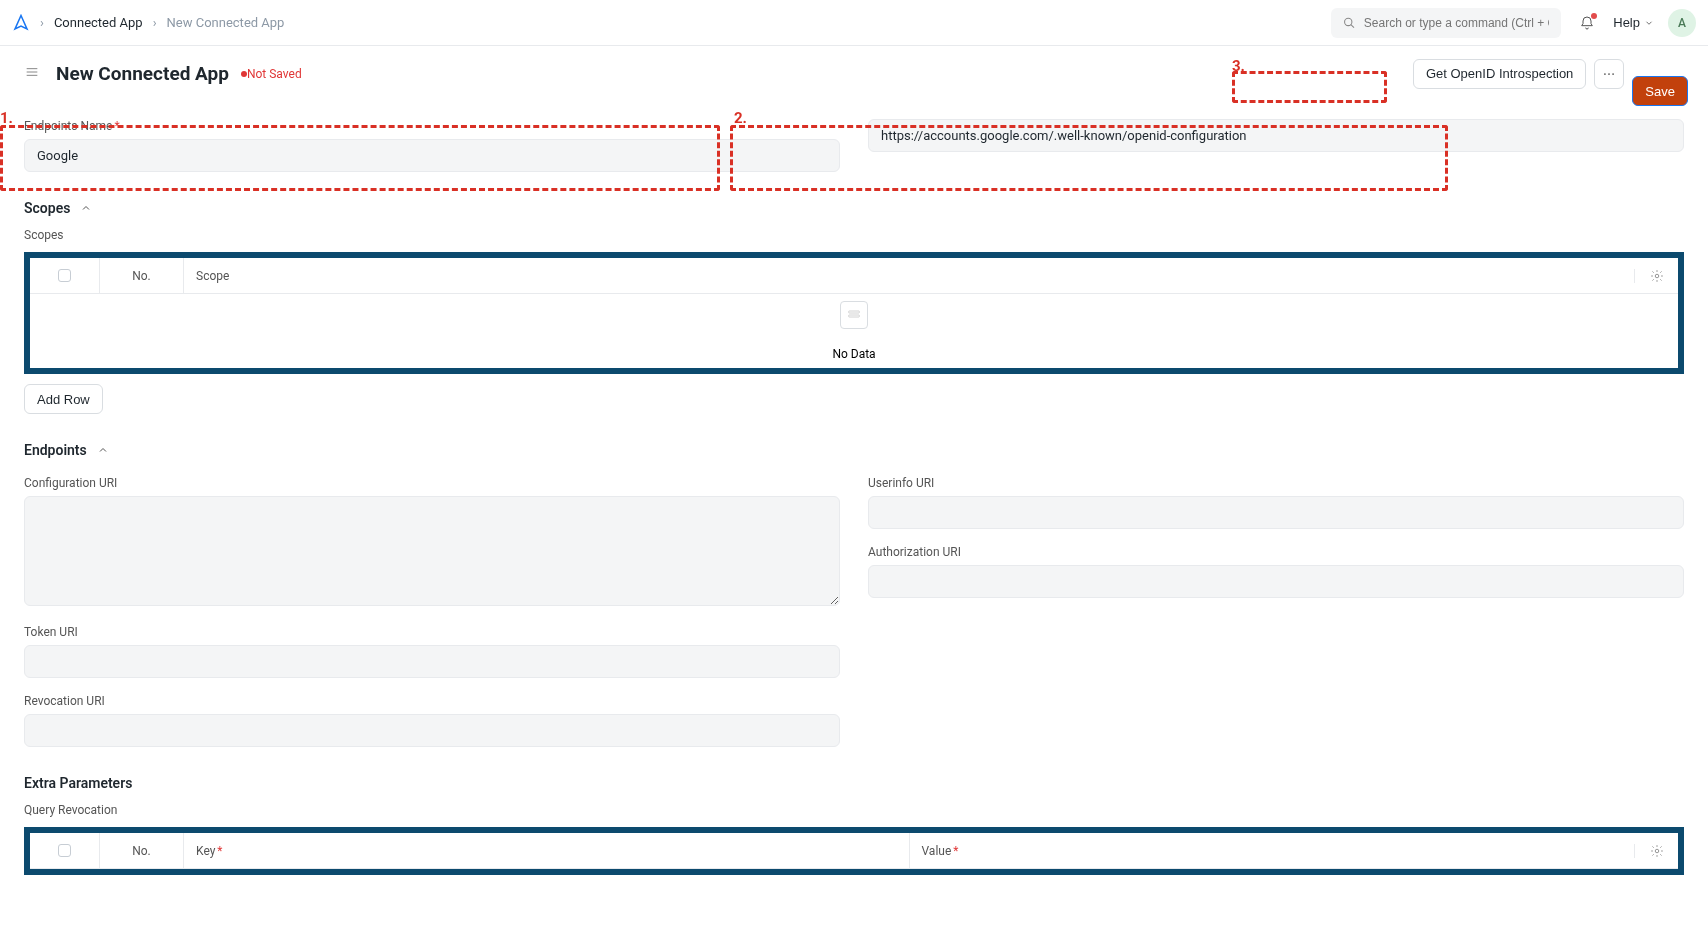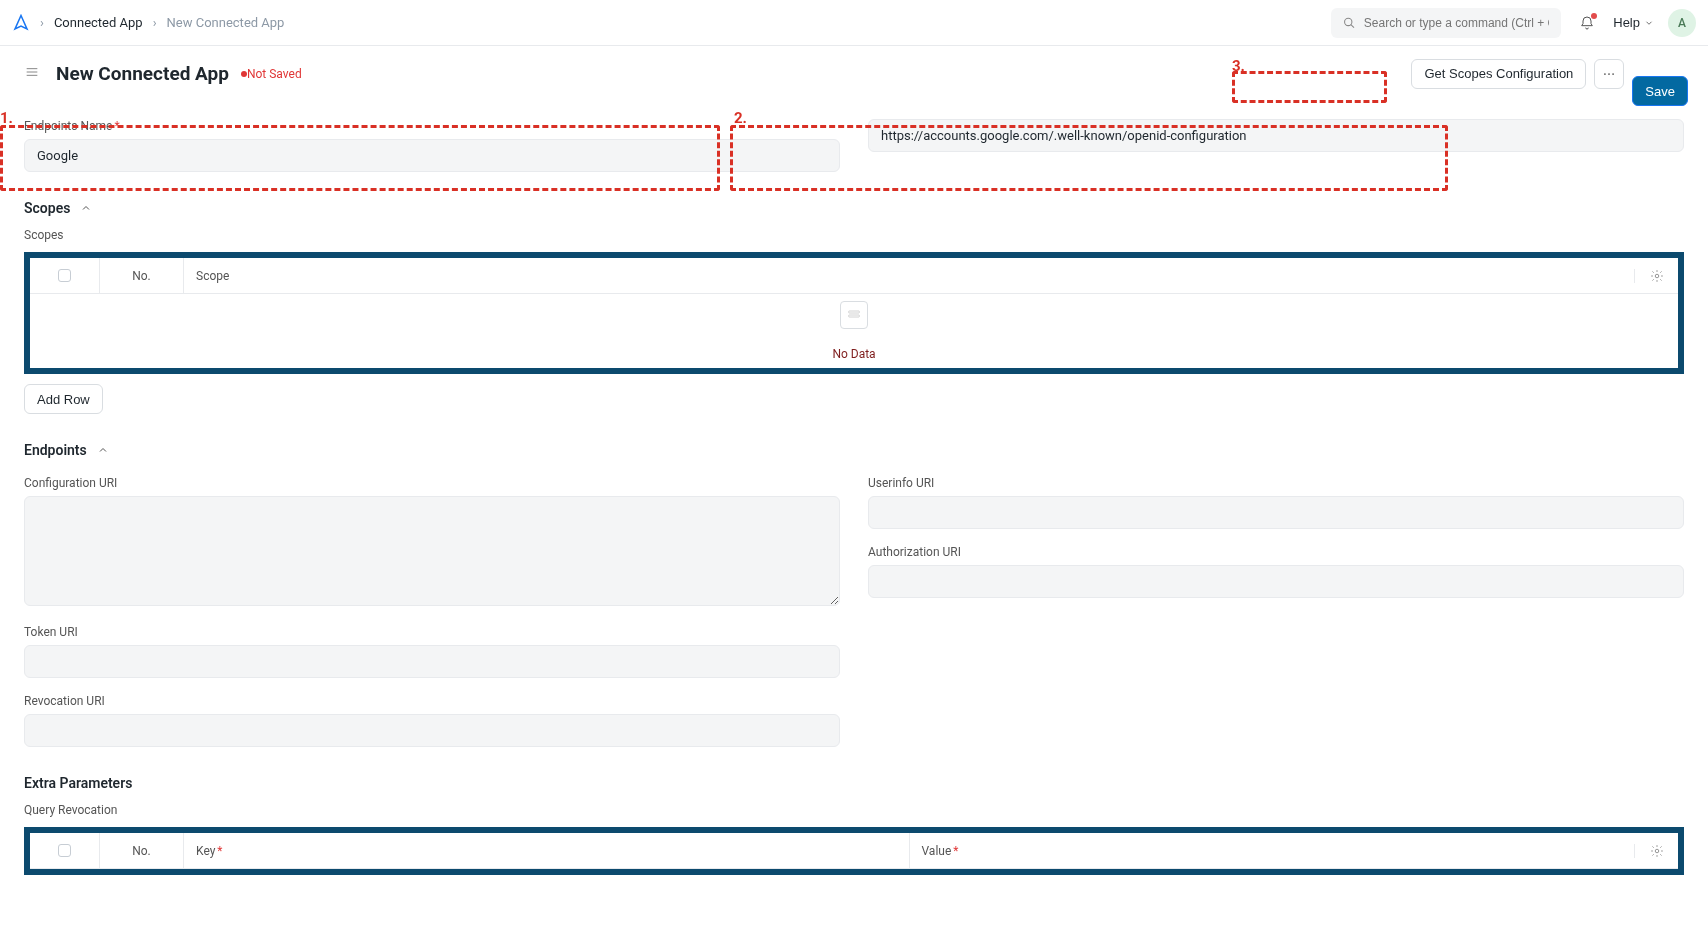--- a/index.html
+++ b/index.html
@@ -21,21 +21,21 @@
 .avatar { width: 28px; height: 28px; border-radius: 50%; background: #dff3e5; display: flex; align-items: center; justify-content: center; font-size: 12px; color: #4a7a57; font-weight: 500; }
 
 
 .page-header { height: 55px; display: flex; align-items: center; padding: 0 20px; gap: 12px; }
 .menu-btn { background: transparent; border: none; cursor: pointer; color: #555; padding: 4px; }
 .page-title { font-size: 19px; font-weight: 700; color: #1f272e; }
 .status-badge { display: flex; align-items: center; font-size: 12px; color: #e03636; }
 .status-dot { width: 6px; height: 6px; background: #e03636; border-radius: 50%; }
 .header-actions { margin-left: auto; display: flex; align-items: center; gap: 8px; }
 .btn { border-radius: 6px; font-size: 13px; padding: 6px 12px; cursor: pointer; border: 1px solid #d9dde1; background: #fff; color: #1f272e; height: 30px; display: flex; align-items: center; }
-.btn-primary { background: #0369a1; color: #fff; border-color: #1876f2; font-weight: 500; margin-top: 35px; }
+.btn-primary { background: #c2410c; color: #fff; border-color: #1876f2; font-weight: 500; margin-top: 35px; }
 .btn-icon { width: 30px; justify-content: center; padding: 0; }
 
 
 .form-body { padding: 0 24px 40px 24px; position: relative; }
 .row { display: flex; gap: 28px; margin-top: 18px; }
 .col { flex: 1; }
 .label { font-size: 12px; color: #555; margin-bottom: 6px; display: block; }
 .label .req { color: #e03636; margin-left: 2px; }
 .input, .textarea { width: 100%; background: #f4f5f6; border: 1px solid #e8eaed; border-radius: 6px; padding: 8px 12px; font-size: 13px; color: #1f272e; font-family: inherit; resize: vertical; }
 .textarea { min-height: 110px; }
@@ -46,21 +46,21 @@
 
 
 .table { border: 6px solid #0c4a6e; border-radius: 0; margin-top: 10px; overflow: hidden; }
 .thead { display: flex; align-items: center; height: 36px; background: #fff; border-bottom: 1px solid #e8eaed; font-size: 12px; color: #555; }
 .th-check { width: 70px; display: flex; justify-content: center; border-right: 1px solid #e8eaed; height: 100%; align-items: center; }
 .th-no { width: 84px; text-align: center; border-right: 1px solid #e8eaed; height: 100%; display: flex; align-items: center; justify-content: center; }
 .th-scope { flex: 1; padding-left: 12px; height: 100%; display: flex; align-items: center; }
 .th-key { flex: 1; padding-left: 12px; height: 100%; display: flex; align-items: center; border-right: 1px solid #e8eaed; }
 .th-value { flex: 1; padding-left: 12px; height: 100%; display: flex; align-items: center; }
 .th-gear { width: 44px; display: flex; justify-content: center; align-items: center; border-left: 1px solid #e8eaed; color: #888; }
-.no-data { height: 74px; display: flex; flex-direction: column; align-items: center; justify-content: center; color: #7f1d1d; font-size: 12px; gap: 18px; }
+.no-data { height: 74px; display: flex; flex-direction: column; align-items: center; justify-content: center; color: #000000; font-size: 12px; gap: 18px; }
 .no-data-icon { width: 28px; height: 28px; border: 1px solid #d9dde1; border-radius: 4px; display: flex; align-items: center; justify-content: center; color: #bbb; }
 .add-row { margin-top: 10px; }
 .checkbox { width: 13px; height: 13px; border: 1px solid #c7cdd4; border-radius: 3px; background: #fff; }
 
 
 .annotation-num { position: absolute; color: #d93025; font-weight: 700; font-size: 15px; pointer-events: none; }
 .annotation-box { position: absolute; border: 3px dashed #d93025; border-radius: 3px; pointer-events: none; }
 </style>
 </head>
 <body>
@@ -106,21 +106,21 @@
     <svg width="16" height="16" viewBox="0 0 24 24">
         <path d="M4 7h16M4 12h16M4 17h16" stroke="#888" stroke-width="1.5"></path>
       </svg>
   </button>
   <h1 class="page-title">New Connected App</h1>
   <div class="status-badge">
     <span class="status-dot"></span>
     <span>Not Saved</span>
   </div>
   <div class="header-actions">
-    <button class="btn">Get Scopes Configuration</button>
+    <button class="btn">Get OpenID Introspection</button>
     <button class="btn btn-icon">
       <svg width="14" height="14" viewBox="0 0 24 24">
           <circle cx="5" cy="12" r="1.5" fill="#555"></circle>
           <circle cx="12" cy="12" r="1.5" fill="#555"></circle>
           <circle cx="19" cy="12" r="1.5" fill="#555"></circle>
         </svg>
     </button>
     <button class="btn btn-primary">Save</button>
   </div>
 </div>

